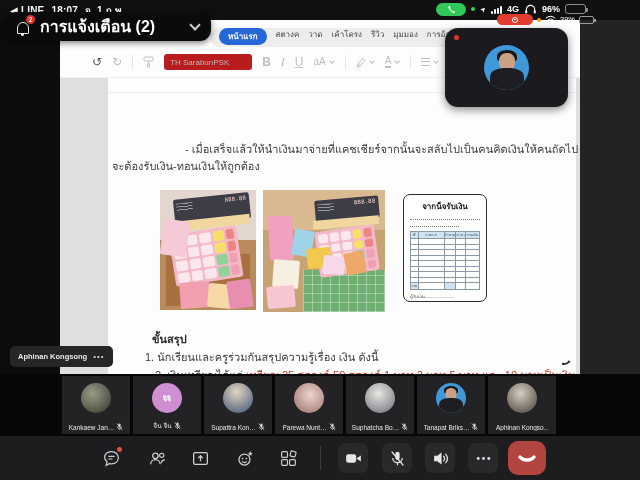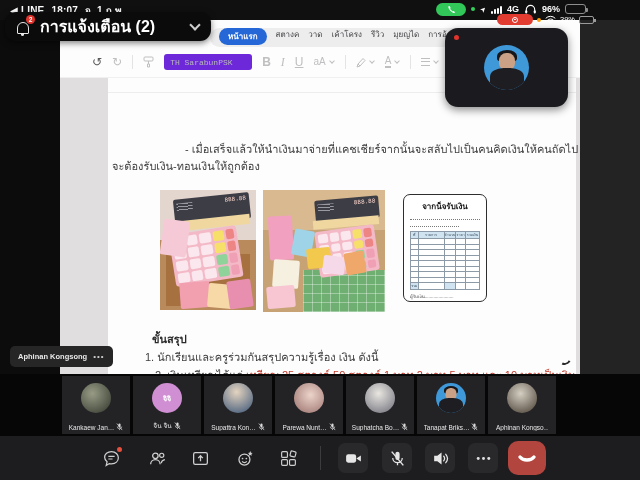--- a/index.html
+++ b/index.html
@@ -49,21 +49,21 @@
   
   .share { position:absolute; left:60px; top:20px; width:520px; height:354px; background:#fdfdfd; overflow:hidden; }
   .tabbar { position:absolute; left:150px; top:8px; height:19px; background:#ededee; border-radius:10px;
             display:flex; align-items:flex-start; gap:9px; padding:0 9px; }
   .tab { font-size:8px; color:#3c3c3e; white-space:nowrap; cursor:default; }
   .tab.active { background:#2567d6; color:#fff; border-radius:9px; padding:2px 9px; font-weight:bold; }
   .toolbar { position:absolute; left:0; top:27px; width:520px; height:31px; display:flex; align-items:center; gap:10px; padding-left:32px; border-bottom:1px solid #f0f0f0; }
   .tb { color:#bfbfc1; font-size:12px; line-height:1; }
   .tb.dark { color:#59595b; }
   .tb-div { width:1px; height:14px; background:#e4e4e4; }
-  .font-box { width:88px; height:16px; font-size:8px; color:#b9b9bb; display:flex; align-items:center; padding-left:6px; background:#6d28d9; border-radius:3px;font-family:Liberation Mono, monospace; }
+  .font-box { width:88px; height:16px; font-size:8px; color:#b9b9bb; display:flex; align-items:center; padding-left:6px; background:#b91c1c; border-radius:3px; }
   .tb-group { display:flex; align-items:center; gap:2px; color:#bfbfc1; }
   .caret { width:4px; height:4px; border-right:1.2px solid #bfbfc1; border-bottom:1.2px solid #bfbfc1; transform:rotate(45deg); margin:0 1px 2px 2px; }
   .i-lines { display:inline-block; width:9px; height:8px;
              background:linear-gradient(#bfbfc1 0 1px,transparent 1px 3.5px,#bfbfc1 3.5px 4.5px,transparent 4.5px 7px,#bfbfc1 7px 8px); }
 
   .doc-body { position:absolute; left:0; top:58px; width:520px; height:296px; background:#fdfdfd; }
   .margin-col { position:absolute; left:0; top:0; width:48px; height:296px; background:#e0dedf; }
   .margin-col2 { position:absolute; right:0; top:0; width:4px; height:296px; background:#e0dedf; }
   .ruler-line { position:absolute; left:48px; top:14px; width:468px; height:1px; background:#ededed; }
   .doc-text { position:absolute; color:#3f3f3f; font-size:11px; white-space:nowrap; }
@@ -193,21 +193,21 @@
 <div class="strip-right"></div>
 
 <div class="share">
 
   <div class="tabbar">
     <span class="tab active">หน้าแรก</span>
     <span class="tab">สตางค</span>
     <span class="tab">วาด</span>
     <span class="tab">เค้าโครง</span>
     <span class="tab">รีวิว</span>
-    <span class="tab">มุยญได</span>
+    <span class="tab">มุมมอง</span>
     <span class="tab">การอ้างอิง</span>
   </div>
 
   <div class="toolbar">
     <span class="tb dark">↺</span>
     <span class="tb">↻</span>
     <span class="tb-div"></span>
     <svg width="11" height="12" viewBox="0 0 11 12">
       <rect x="1" y="1" width="9" height="4" rx="1" stroke="#bfbfc1" fill="none"></rect>
         <path d="M5.5 5 v3 M4.5 8 h2 v3 h-2 z" stroke="#bfbfc1" fill="none"></path>

